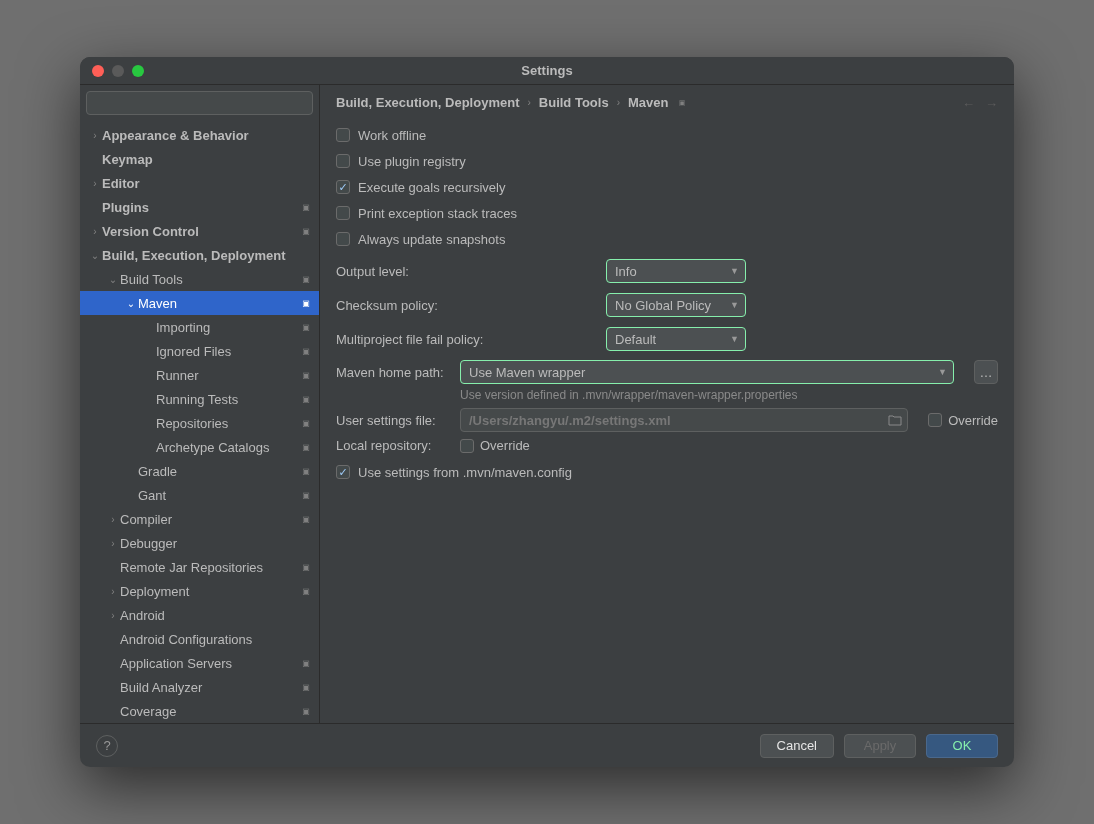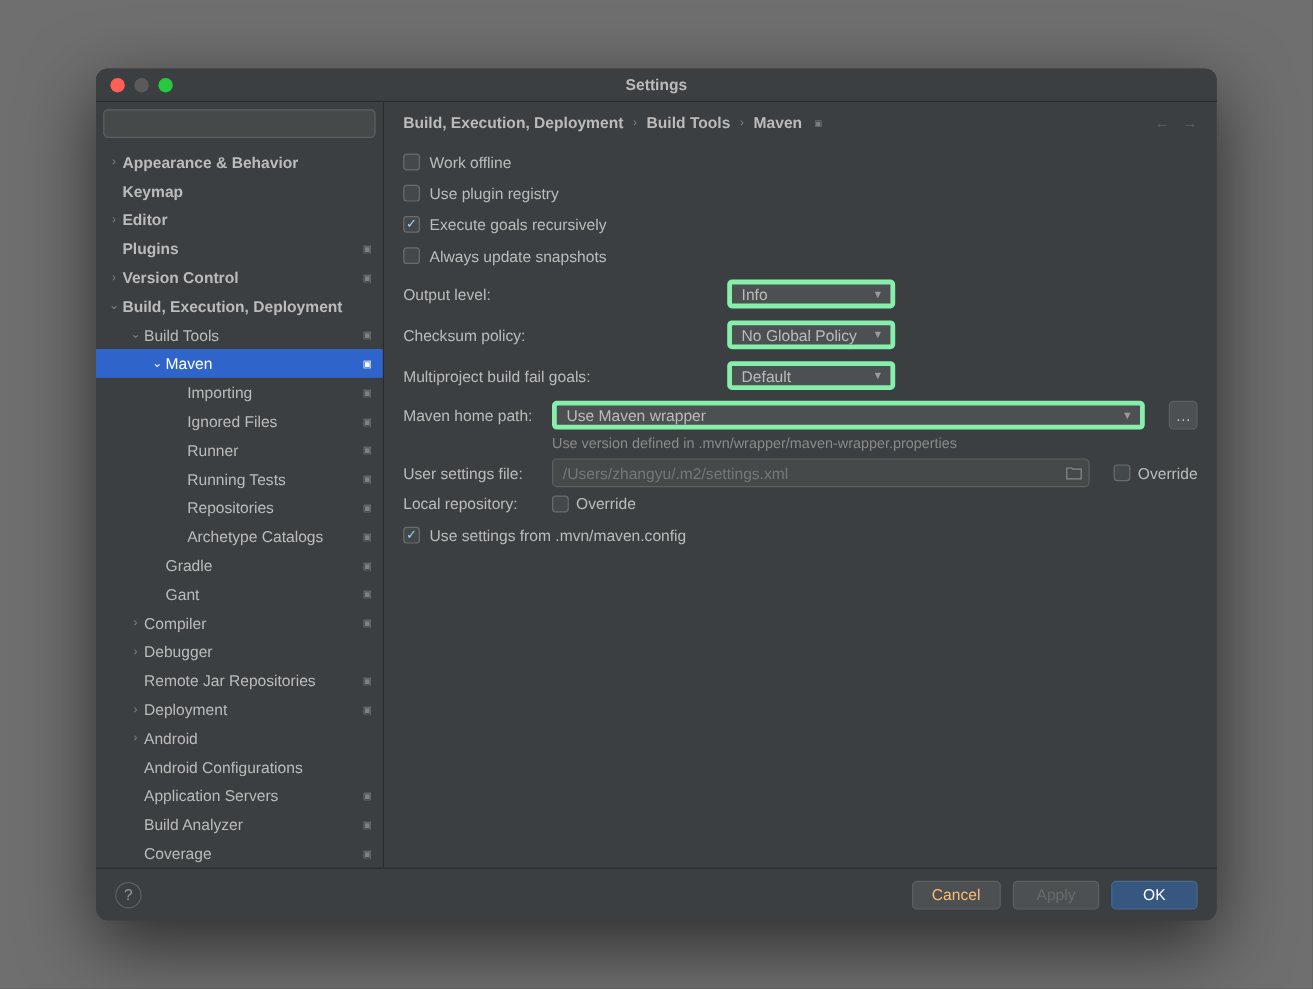--- a/index.html
+++ b/index.html
@@ -168,21 +168,21 @@
     display: flex;
     align-items: center;
     min-height: 30px;
     margin-top: 4px;
   }
   .grid-label { width: 270px; color: #bbbbbb; }
   .select {
     height: 24px;
     min-width: 140px;
     background: #4c5052;
-    border: 4px solid #86efac;
+    border: 1px solid #86efac;
     border-radius: 4px;
     display: flex;
     align-items: center;
     padding: 0 7px 0 8px;
     position: relative;
     cursor: pointer;
     color: #bbbbbb;
   }
   .select .caret {
     position: absolute;
@@ -215,21 +215,21 @@
     border-radius: 4px;
     display: flex; align-items: center; justify-content: center;
     cursor: pointer;
     color: #bbbbbb;
   }
   .folder-icon-btn {
     position: absolute; right: 6px; top: 50%; transform: translateY(-50%);
     color: #8a8a8a; cursor: pointer;
   }
   .input-rel { position: relative; flex: 1; }
-  .input-rel .text-input { width: 100%; padding-right: 26px; }
+  .input-rel .text-input { width: 100%; padding-right: 26px; font-weight: bold; }
   .override { display: flex; align-items: center; gap: 6px; }
 
   .footer {
     height: 44px;
     border-top: 1px solid #2b2b2b;
     display: flex;
     align-items: center;
     padding: 0 16px;
     gap: 10px;
   }
@@ -241,26 +241,26 @@
     color: #999; cursor: pointer;
     font-size: 13px;
   }
   .footer-spacer { flex: 1; }
   .btn {
     height: 24px;
     padding: 0 16px;
     border-radius: 4px;
     border: 1px solid #5e6060;
     background: #4c5052;
-    color: #fdba74;
+    color: #e5e5e5;
     cursor: pointer;
     display: flex; align-items: center; justify-content: center;
     min-width: 72px;
   }
-  .btn.primary { background: #365880; border-color: #4a688c; color: #ffffff; }
+  .btn.primary { background: #365880; border-color: #4a688c; color: #86efac; }
   .btn.disabled { color: #6a6a6a; cursor: default; }
 
   svg { display: block; }
 </style>
 </head>
 <body>
 
 <div class="window">
   <div class="titlebar">
     <div class="traffic-lights">
@@ -430,39 +430,43 @@
           <span>Use plugin registry</span>
         </div>
         <div class="check-row">
           <div class="checkbox checked">
               <span class="checkmark">✓</span>
             </div>
           <span>Execute goals recursively</span>
         </div>
         <div class="check-row">
           <div class="checkbox"></div>
+          <span>Print exception stack traces</span>
+        </div>
+        <div class="check-row">
+          <div class="checkbox"></div>
           <span>Always update snapshots</span>
         </div>
 
         <div class="grid-row">
           <div class="grid-label">Output level:</div>
           <div class="select">
             <span>Info</span>
             <span class="caret">▼</span>
           </div>
         </div>
         <div class="grid-row">
           <div class="grid-label">Checksum policy:</div>
           <div class="select">
             <span>No Global Policy</span>
             <span class="caret">▼</span>
           </div>
         </div>
         <div class="grid-row">
-          <div class="grid-label">Multiproject build fail goals:</div>
+          <div class="grid-label">Multiproject file fail policy:</div>
           <div class="select">
             <span>Default</span>
             <span class="caret">▼</span>
           </div>
         </div>
 
         <div class="wide-row">
           <div class="wide-label">Maven home path:</div>
           <div class="wide-input-wrap">
             <div class="select wide-select">

